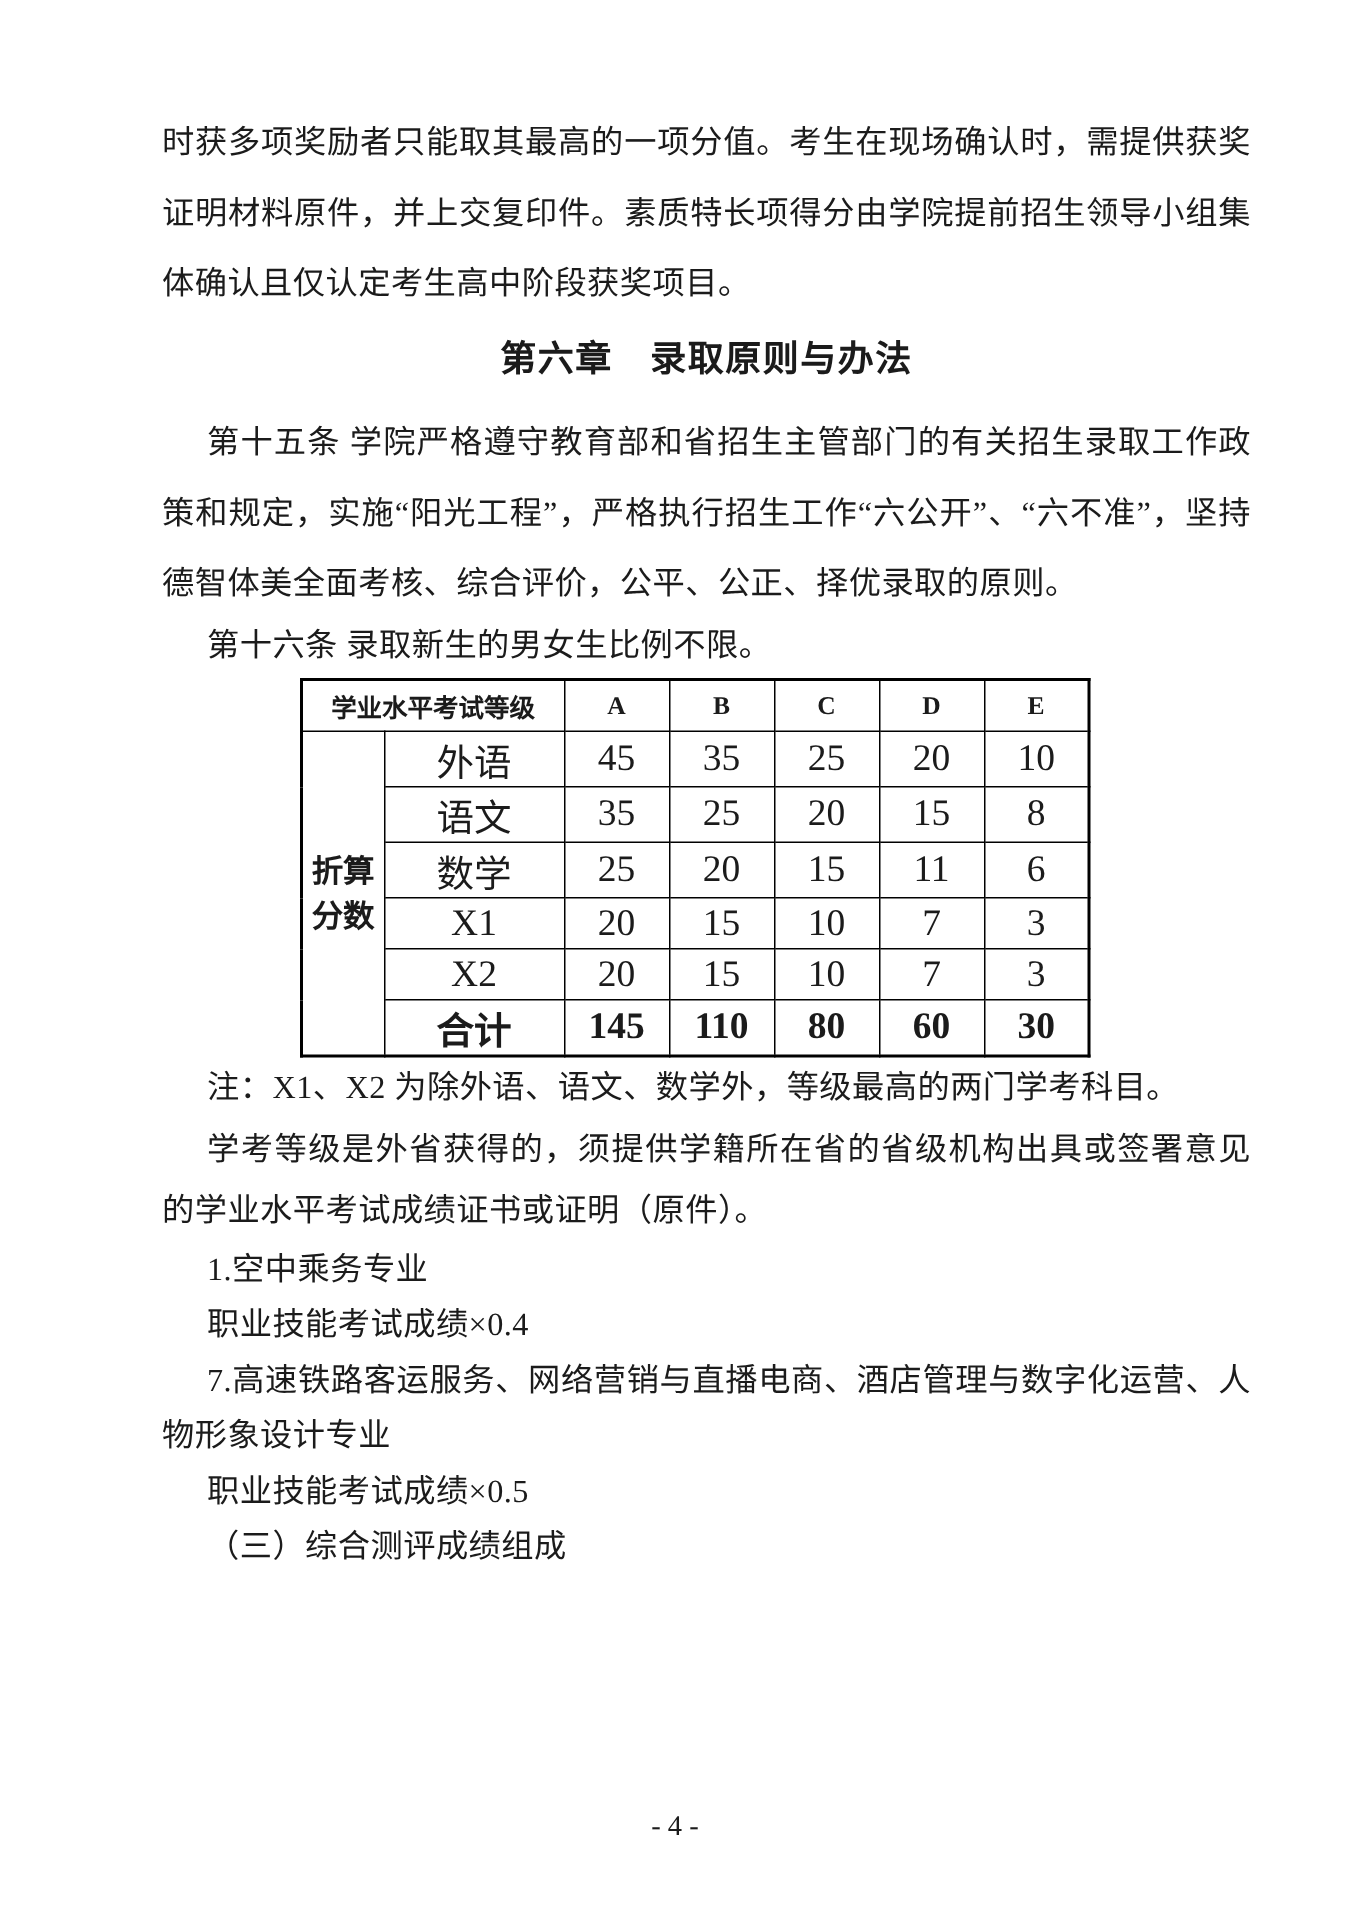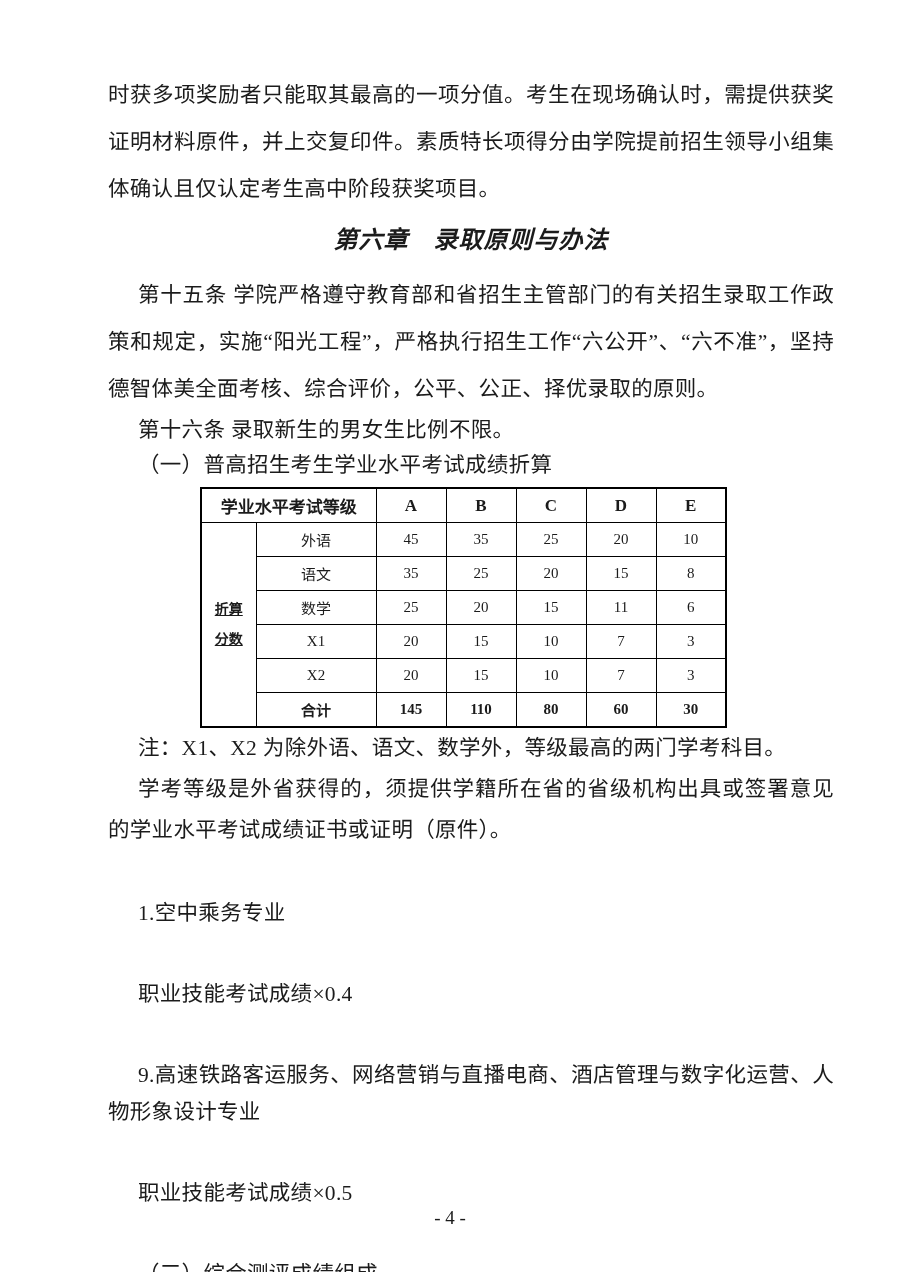--- a/index.html
+++ b/index.html
@@ -28,45 +28,44 @@
     letter-spacing: 0.3px;
   }
   .ind { text-indent: 30px; }
   .chapter {
     font-size: 24px;
     font-weight: bold;
     text-align: center;
     line-height: 47px;
     margin: 4px 0 8px 0;
     letter-spacing: 1px;
-    font-style: italic;
   }
   .tight .para { line-height: 35px; }
   .note-block .para { line-height: 41px; }
   .sec2 { margin-top: 8px; }
   .sec2 .para { line-height: 40px; }
-  .items .para { line-height: 37px; margin-top: 44px; }
+  .items .para { line-height: 37px; }
 
   table.score {
     border-collapse: collapse;
     table-layout: fixed;
     margin: 4px 0 0 92px;
     border: 2px solid #000;
   }
   .score td {
     border: 1px solid #000;
     text-align: center;
     vertical-align: middle;
     height: 33px;
     padding: 0;
-    font-size: 15px;
+    font-size: 25px;
     letter-spacing: 0;
   }
   .score td.th { font-weight: bold; font-size: 17px; }
-  .score td.grp { font-weight: bold; font-size: 14px; text-decoration: underline; }
+  .score td.grp { font-weight: bold; font-size: 21px; }
   .score td.grp span { display: block; line-height: 30px; }
   .score tr.total td { font-weight: bold; margin-left: 31px; }
   .pagenum {
     position: absolute;
     left: 0; top: 1204px;
     width: 100%;
     text-align: center;
     font-size: 19px;
     line-height: 28px;
     color: #1b1b1b;
@@ -79,21 +78,20 @@
   <div class="content">
 
     <p class="para">时获多项奖励者只能取其最高的一项分值。考生在现场确认时，需提供获奖证明材料原件，并上交复印件。素质特长项得分由学院提前招生领导小组集体确认且仅认定考生高中阶段获奖项目。</p>
 
     <div class="chapter">第六章　录取原则与办法</div>
 
     <p class="para ind">第十五条 学院严格遵守教育部和省招生主管部门的有关招生录取工作政策和规定，实施“阳光工程”，严格执行招生工作“六公开”、“六不准”，坚持德智体美全面考核、综合评价，公平、公正、择优录取的原则。</p>
 
     <div class="tight">
       <p class="para ind">第十六条 录取新生的男女生比例不限。</p>
-      <p class="para ind">（一）普高招生考生学业水平考试成绩折算</p>
     </div>
 
     <table class="score">
       <colgroup>
         <col style="width:55px">
           <col style="width:120px">
         <col style="width:70px">
           <col style="width:70px">
           <col style="width:70px">
         <col style="width:70px">
@@ -165,21 +163,21 @@
 
     <div class="note-block">
       <p class="para ind">注：X1、X2 为除外语、语文、数学外，等级最高的两门学考科目。</p>
       <p class="para ind">学考等级是外省获得的，须提供学籍所在省的省级机构出具或签署意见的学业水平考试成绩证书或证明（原件）。</p>
     </div>
 
 
     <div class="items">
       <p class="para ind">1.空中乘务专业</p>
       <p class="para ind">职业技能考试成绩×0.4</p>
-      <p class="para ind">9.高速铁路客运服务、网络营销与直播电商、酒店管理与数字化运营、人物形象设计专业</p>
+      <p class="para ind">7.高速铁路客运服务、网络营销与直播电商、酒店管理与数字化运营、人物形象设计专业</p>
       <p class="para ind">职业技能考试成绩×0.5</p>
       <p class="para ind">（三）综合测评成绩组成</p>
     </div>
 
   </div>
 
   <div class="pagenum">- 4 -</div>
 </div>
 
 </body></html>

